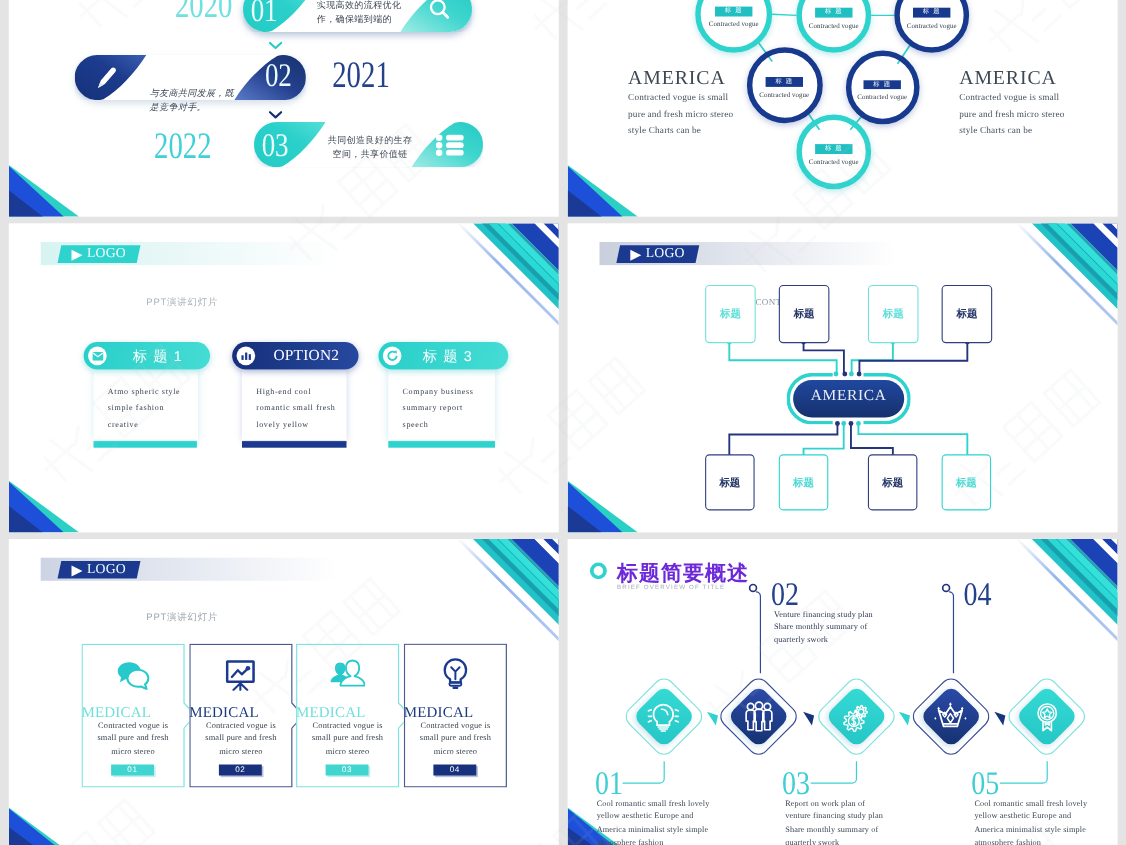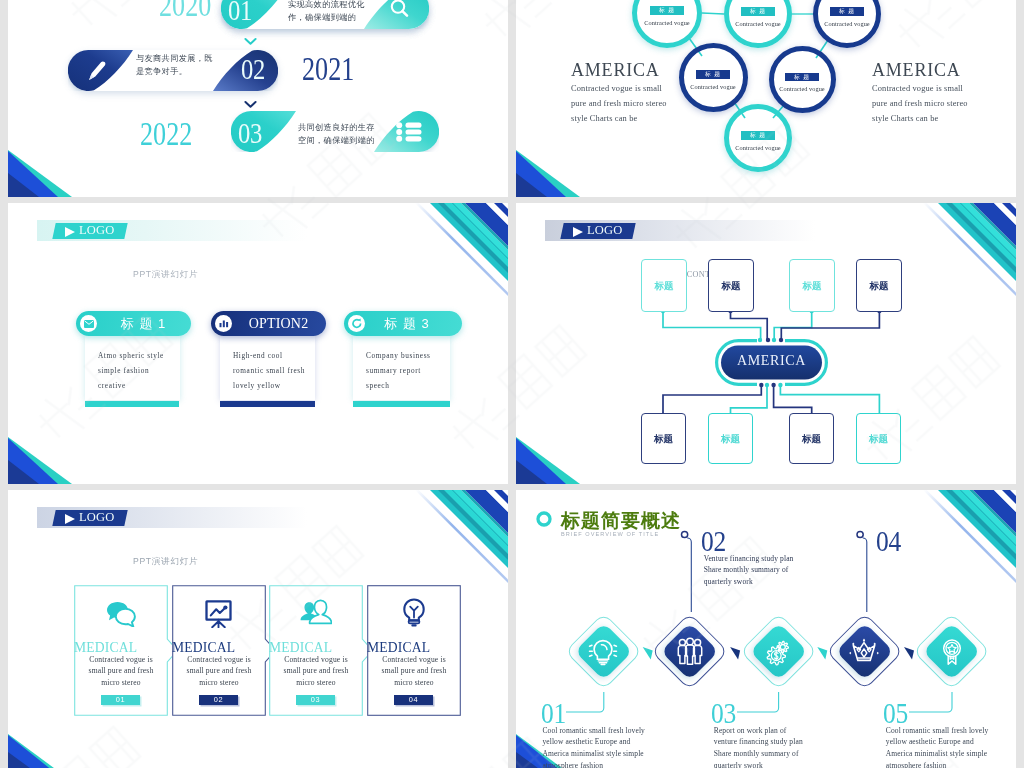--- a/index.html
+++ b/index.html
@@ -55,21 +55,21 @@
 .obox span{position:absolute;left:0;right:0;top:50%;transform:translateY(-50%);text-align:center;font-size:9.5px;font-weight:bold;}
 .ocenter{position:absolute;width:92px;height:32px;}
 
 
 .c4{position:absolute;width:86px;height:131px;box-sizing:border-box;background:#fff;}
 .c4 .ttl{position:absolute;left:0;right:0;top:48px;font-family:"Liberation Serif",serif;font-size:13px;letter-spacing:.2px;}
 .c4 .bd{position:absolute;font-family:"Liberation Serif",serif;font-size:7.6px;line-height:11.4px;color:#39424e;text-align:center;white-space:pre-line;letter-spacing:.15px;}
 .c4 .tag{position:absolute;left:17px;width:52px;top:106px;height:12px;line-height:12px;text-align:center;color:#fff;font-size:7.4px;letter-spacing:.6px;}
 .d6-num{position:absolute;font-family:"Liberation Serif",serif;font-size:30px;line-height:30px;letter-spacing:-0.2px;transform:scaleX(0.85);transform-origin:left top;}
 .d6-txt{position:absolute;font-family:"Liberation Serif",serif;font-size:7.5px;line-height:11.8px;white-space:pre-line;letter-spacing:.12px;}
-.d6-title{position:absolute;font-size:19px;font-weight:bold;color:#4d7c0f;letter-spacing:1px;}
+.d6-title{position:absolute;font-size:19px;font-weight:bold;color:#6d28d9;letter-spacing:1px;}
 .d6-sub{position:absolute;font-size:5.6px;color:#a6aeb9;letter-spacing:1.05px;}
 </style>
 </head>
 <body>
 
 <div class="grid">
 <div class="slide" id="s1">
  <svg class="corner-bl" viewBox="0 0 64 47" style="width:64px;height:47px;">
   <polygon points="0,0 64,47 0,47" fill="#2ad0c4"></polygon>
         <polygon points="0,1 50,47 0,47" fill="#1d4fd8"></polygon>
@@ -127,36 +127,36 @@
             </linearGradient>
    </defs>
    <rect x="0" y="0" width="210" height="41" rx="20.5" fill="#ffffff" filter="url(#sh1)"></rect>
    <path d="M20.5,0 H65 C55,16 40,32 26,40.2 A20.5,20.5 0 1 1 20.5,0 Z" fill="url(#tg2a)"></path>
    <path d="M189.5,41 H145 C155,25 170,9 184,0.8 A20.5,20.5 0 1 1 189.5,41 Z" fill="url(#tg2b)"></path>
   </svg>
   <svg style="position:absolute;left:17px;top:9px;width:24px;height:24px;" viewBox="0 0 24 24">
    <path d="M19.6,3.1 C18.5,2.1 16.9,2.2 16,3.3 L6.6,14.2 L4.1,20.9 L10.3,17.4 L19.8,6.5 C20.7,5.5 20.6,4.0 19.6,3.1 Z" fill="#fff"></path>
    <path d="M4.1,20.9 L6.0,15.9 L8.9,18.3 Z" fill="#dfe6f5"></path>
   </svg>
-  <div class="tl-txt" style="left:68px;top:2px;"><span>与友商共同发展，既</span><br><span>是竞争对手。</span></div>
+  <div class="tl-txt" style="left:68px;top:28px;font-style:italic;"><span>与友商共同发展，既</span><br><span>是竞争对手。</span></div>
   <div class="tl-num" style="left:173px;top:4px;">02</div>
  </div>
  <div class="tl-year" style="left:294px;top:136px;color:#24418c;">2021</div>
  <svg class="tl-chev" viewBox="0 0 18 10" style="left:236px;top:184px;width:13px;height:9px;">
         <path d="M2,1.6 L9,8 L16,1.6" fill="none" stroke="#16316f" stroke-width="2.8" stroke-linecap="round" stroke-linejoin="round"></path>
       </svg>
 
  <div class="tl-row" style="left:223px;top:195px;width:208px;height:41px;">
   <svg class="tl-pill" viewBox="0 0 208 41" style="width:208px;height:41px;">
    <rect x="0" y="0" width="208" height="41" rx="20.5" fill="#ffffff" filter="url(#sh1)"></rect>
    <path d="M20.5,0 H65 C55,16 40,32 26,40.2 A20.5,20.5 0 1 1 20.5,0 Z" fill="url(#tg1a)"></path>
    <path d="M187.5,41 H143 C153,25 168,9 182,0.8 A20.5,20.5 0 1 1 187.5,41 Z" fill="url(#tg1b)"></path>
   </svg>
   <div class="tl-num" style="left:7px;top:7px;">03</div>
-  <div class="tl-txt" style="left:67px;top:10px;text-align:center;"><span>共同创造良好的生存</span><br><span>空间，确保端到端的</span></div>
+  <div class="tl-txt" style="left:67px;top:10px;text-align:center;"><span>共同创造良好的生存</span><br><span>空间，共享价值链</span></div>
   <svg style="position:absolute;left:165px;top:11px;width:26px;height:20px;" viewBox="0 0 26 20">
    <circle cx="3.2" cy="3.2" r="3" fill="#fff"></circle>
           <circle cx="3.2" cy="10" r="3" fill="#fff"></circle>
           <circle cx="3.2" cy="16.8" r="3" fill="#fff"></circle>
    <rect x="9.5" y="0.6" width="16" height="5.2" rx="2.6" fill="#fff"></rect>
           <rect x="9.5" y="7.4" width="16" height="5.2" rx="2.6" fill="#fff"></rect>
           <rect x="9.5" y="14.2" width="16" height="5.2" rx="2.6" fill="#fff"></rect>
   </svg>
  </div>
  <div class="tl-year" style="left:132px;top:201px;color:#3fd0d8;">2022</div>

